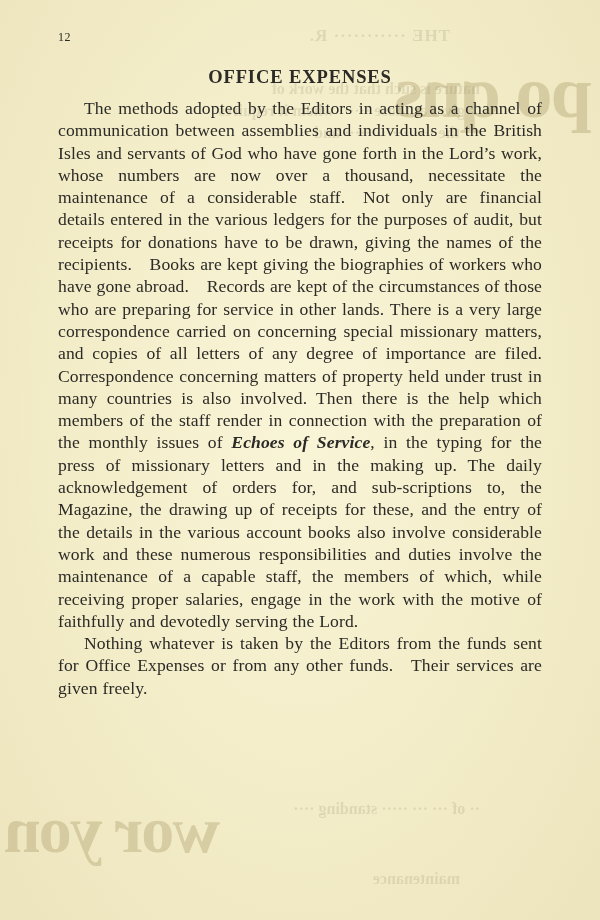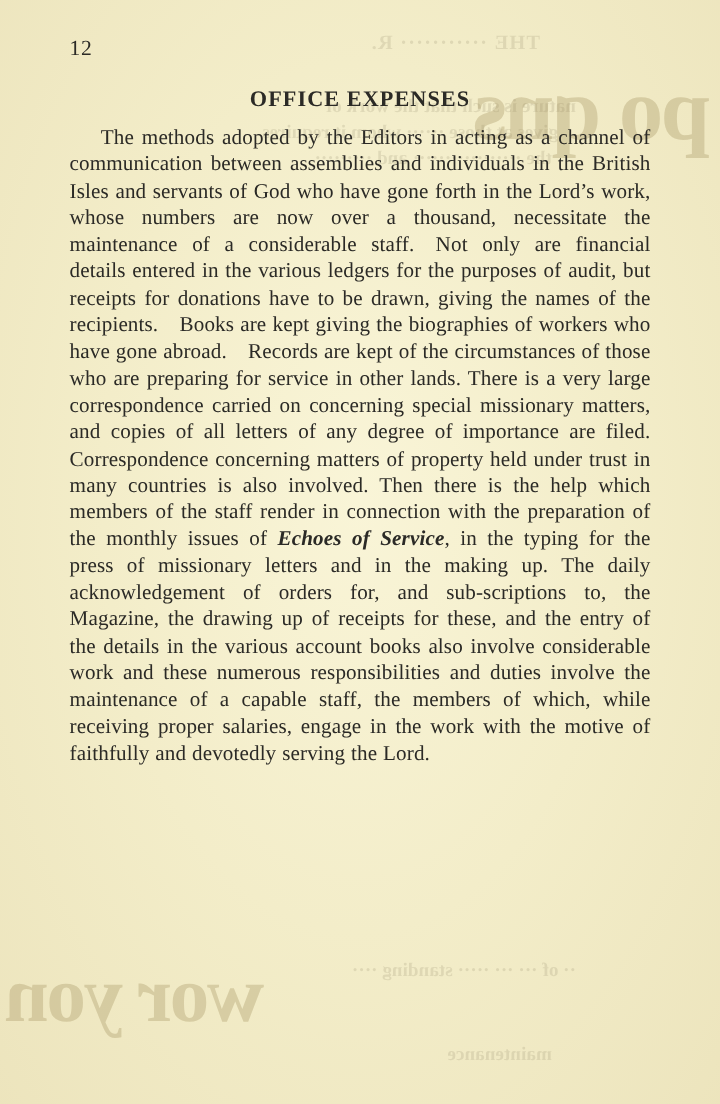--- a/index.html
+++ b/index.html
@@ -79,21 +79,21 @@
     height: 100%;
   }
 
   .running-head {
     display: flex;
     align-items: baseline;
     gap: 26px;
     margin-bottom: 22px;
   }
   .folio {
-    font-size: 18px;
+    font-size: 12px;
     letter-spacing: 0.5px;
     text-align: center;
   }
   .head-title {
     flex: 1;
     text-align: center;
     font-size: 15.5px;
     letter-spacing: 1.6px;
     padding-right: 34px;
   }
@@ -142,14 +142,15 @@
 
   <div class="running-head">
     <span class="folio">12</span>
   </div>
 
 
   <h2 class="section-heading">OFFICE EXPENSES</h2>
 
   <p class="indent"><span>The methods adopted by the Editors in acting as a channel of communication between assemblies and individuals in the British Isles and servants of God who have gone forth in the Lord’s work, whose numbers are now over a thousand, necessitate the maintenance of a considerable staff. Not only are financial details entered in the various ledgers for the purposes of audit, but receipts for donations have to be drawn, giving the names of the recipients. Books are kept giving the biographies of workers who have gone abroad. Records are kept of the circumstances of those who are preparing for service in other lands. There is a very large correspondence carried on concerning special missionary matters, and copies of all letters of any degree of importance are filed. Correspondence concerning matters of property held under trust in many countries is also involved. Then there is the help which members of the staff render in connection with the preparation of the monthly issues of </span><em>Echoes of Service</em><span>, in the typing for the press of missionary letters and in the making up. The daily acknowledgement of orders for, and sub-scriptions to, the Magazine, the drawing up of receipts for these, and the entry of the details in the various account books also involve considerable work and these numerous responsibilities and duties involve the maintenance of a capable staff, the members of which, while receiving proper salaries, engage in the work with the motive of faithfully and devotedly serving the Lord.</span></p>
 
+  <p class="indent">Nothing whatever is taken by the Editors from the funds sent for Office Expenses or from any other funds. Their services are given freely.</p>
 
 </div>
 
 </body></html>

